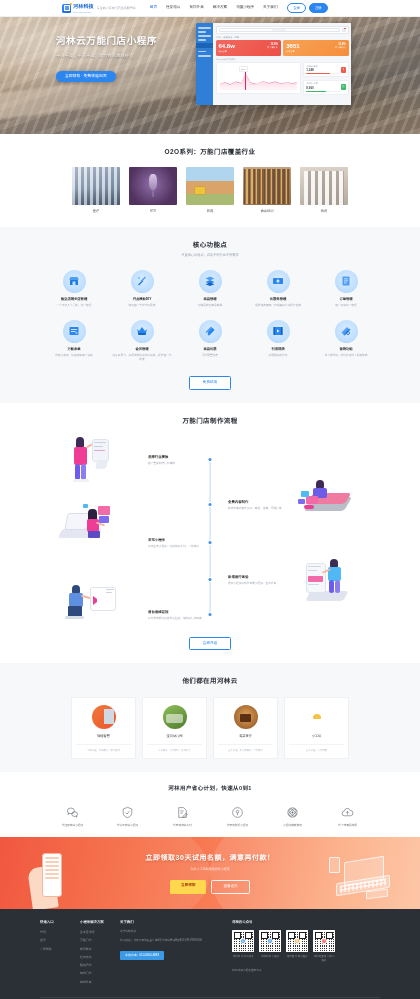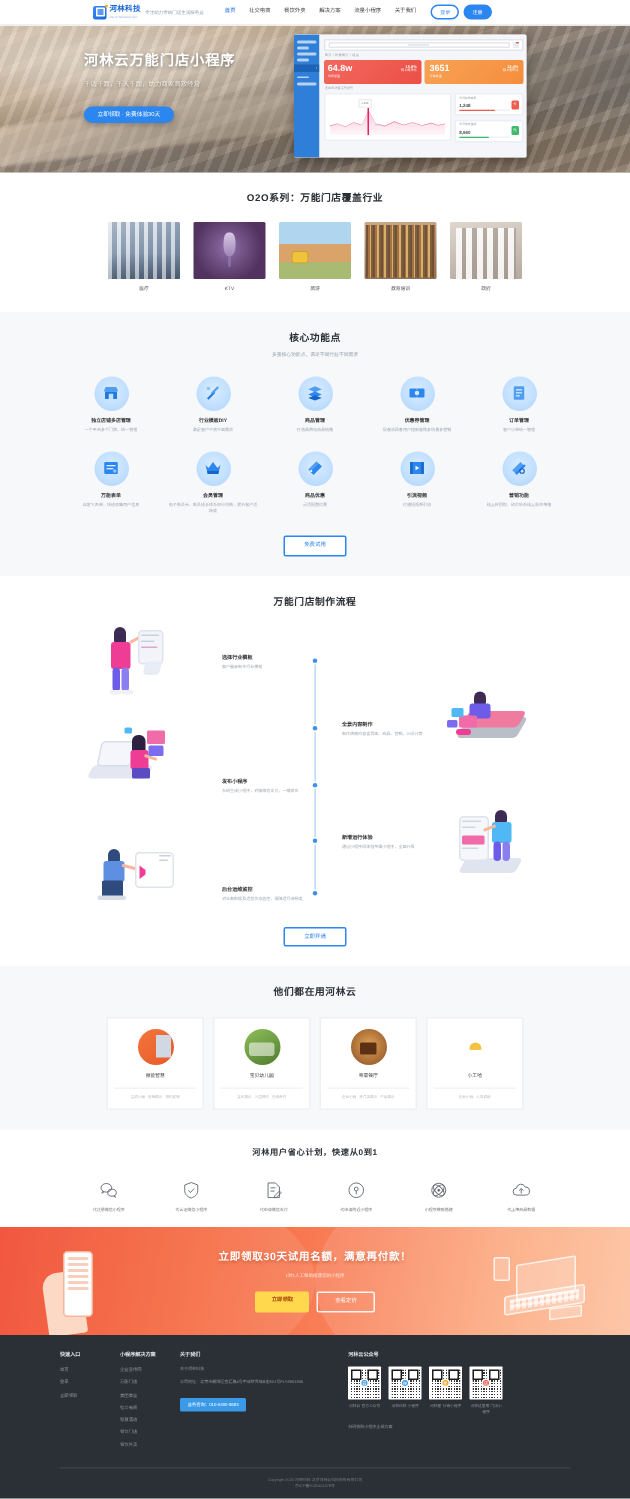--- a/index.html
+++ b/index.html
@@ -17,21 +17,21 @@
   .logo-en{font-size:1.7px;color:#7fa9e0;letter-spacing:.1px}
   .logo-slogan{font-size:3px;color:#9aa3ad;margin-left:3px;white-space:nowrap}
   .nav{display:flex;align-items:center;gap:9px;margin-left:14px}
   .nav a{font-size:3.6px;color:#444;text-decoration:none;white-space:nowrap}
   .nav a.active{color:#1766d6}
   .hdr-btns{display:flex;gap:3px;margin-left:10px}
   .btn-o{font-size:3.3px;padding:1.5px 5px;border:0.6px solid #2b86f0;color:#2b86f0;border-radius:6px;background:#fff;white-space:nowrap}
   .btn-f{font-size:3.3px;padding:1.5px 5px;border:0.6px solid #2b86f0;color:#fff;border-radius:6px;background:#2b86f0;white-space:nowrap}
 
   
-  .hero{height:98px;position:relative;overflow:hidden;
+  .hero{height:117px;position:relative;overflow:hidden;
     background:
       radial-gradient(ellipse at 18% 25%,rgba(255,255,255,.55),transparent 45%),
       radial-gradient(ellipse at 70% 85%,rgba(120,90,60,.5),transparent 55%),
       linear-gradient(165deg,#cdb79c 0%,#b89e80 25%,#8d7f72 48%,#6d6a68 70%,#8e8275 100%);}
   .hero:before{content:"";position:absolute;inset:0;
     background:
       repeating-linear-gradient(112deg,rgba(255,255,255,.13) 0 3px,rgba(0,0,0,.05) 3px 9px),
       repeating-linear-gradient(-18deg,rgba(255,240,220,.16) 0 6px,transparent 6px 19px);
     opacity:.85}
   .hero:after{content:"";position:absolute;left:-10%;top:42%;width:125%;height:26px;

